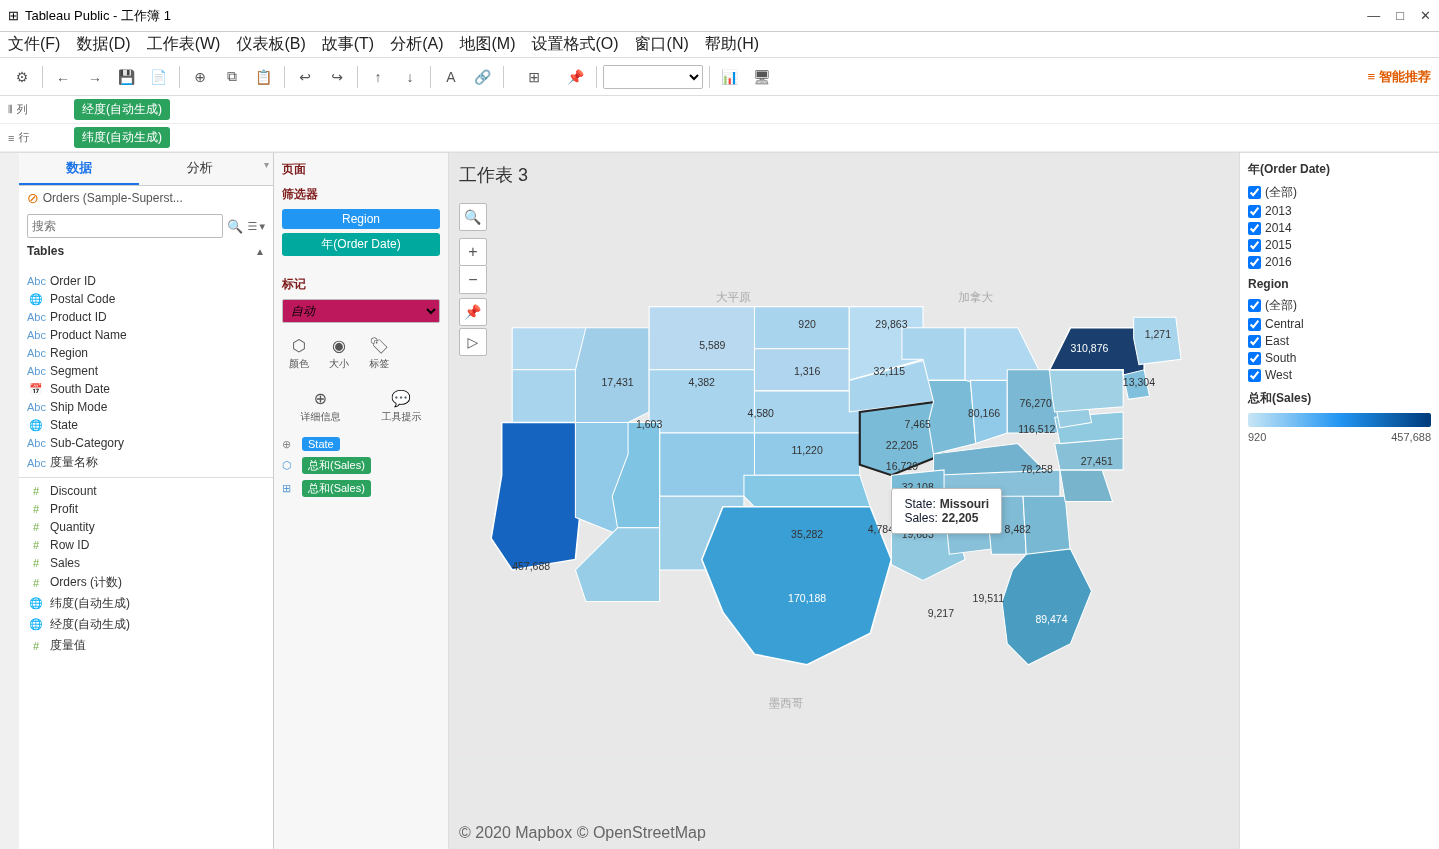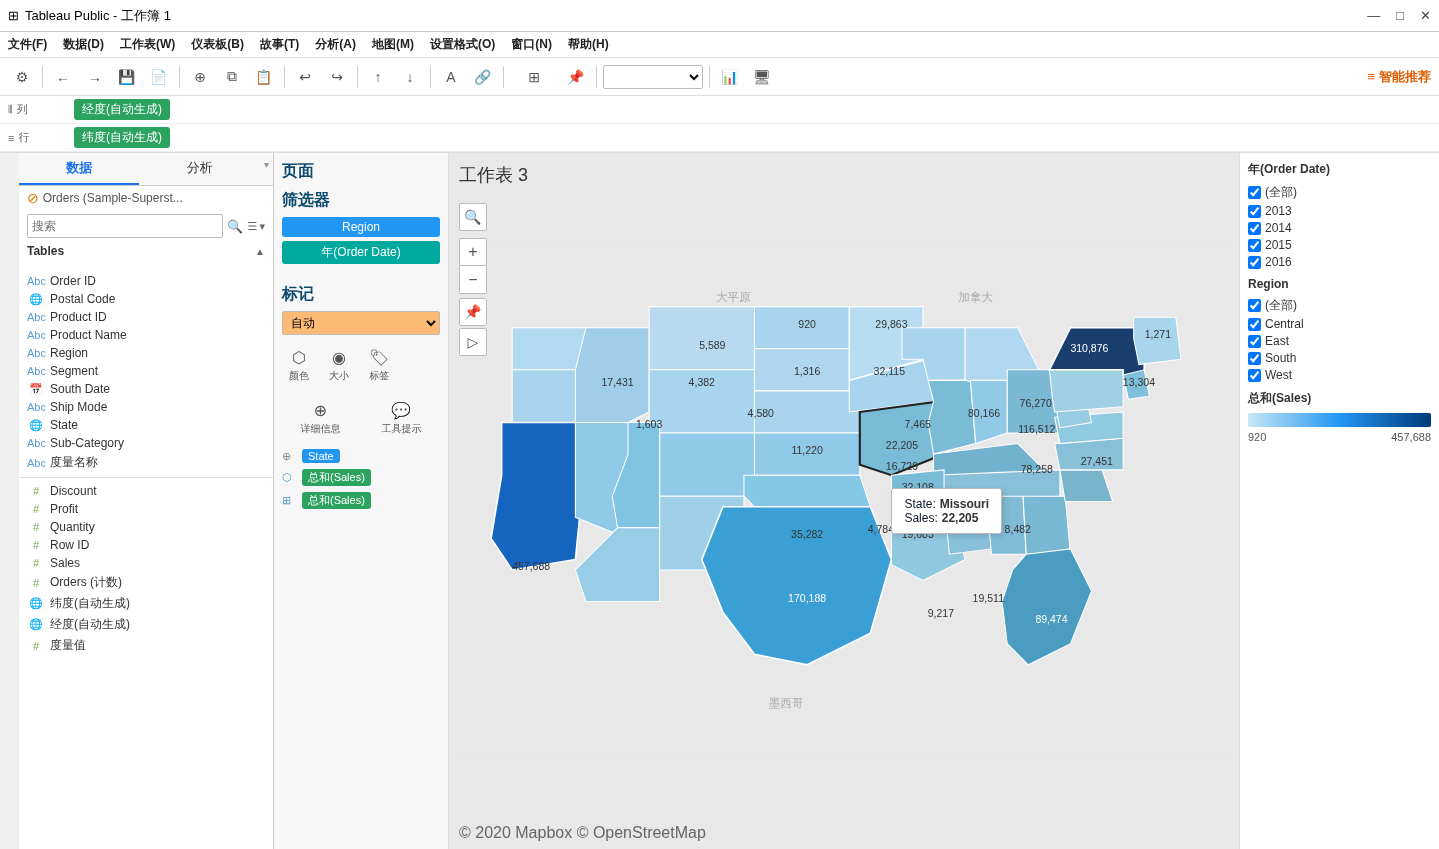--- a/index.html
+++ b/index.html
@@ -20,23 +20,22 @@
 
     
     .menu-bar {
       background: #fff;
       height: 26px;
       display: flex;
       align-items: center;
       padding: 0 8px;
       gap: 16px;
       border-bottom: 1px solid #ddd;
-      font-size: 12px;
+      font-size: 16px;
       color: #222;
-      font-weight: bold;
     }
     .menu-bar span { cursor: pointer; }
 
     
     .toolbar {
       background: #fff;
       height: 38px;
       display: flex;
       align-items: center;
       padding: 0 8px;
@@ -161,36 +160,36 @@
     
     .filter-panel {
       width: 175px;
       background: #f7f7f7;
       border-right: 1px solid #ddd;
       padding: 8px;
       overflow-y: auto;
       flex-shrink: 0;
     }
     .filter-section-title {
-      font-size: 16px; font-weight: bold; color: #0c4a6e;
+      font-size: 12px; font-weight: bold; color: #7f1d1d;
       margin-bottom: 6px;
     }
     .filter-pill {
       background: #2196f3; color: #fff;
       border-radius: 3px; padding: 3px 8px;
       font-size: 12px; margin-bottom: 4px;
       cursor: pointer; text-align: center;
     }
     .filter-pill.teal { background: #00a99d; }
 
     .marks-section { margin-top: 20px; }
     .marks-dropdown {
       width: 100%; height: 24px; border: 1px solid #bbb;
-      border-radius: 2px; font-size: 12px; background: #fdba74;
-      margin-bottom: 8px; padding: 0 4px;
+      border-radius: 2px; font-size: 12px; background: #be185d;
+      margin-bottom: 8px; padding: 0 4px; font-style: italic;
     }
     .marks-icons {
       display: flex; gap: 6px; margin-bottom: 8px;
     }
     .mark-icon-btn {
       display: flex; flex-direction: column; align-items: center;
       gap: 2px; cursor: pointer; font-size: 10px; color: #555;
       padding: 4px 6px; border: 1px solid transparent; border-radius: 2px;
     }
     .mark-icon-symbol { font-size: 16px; }

